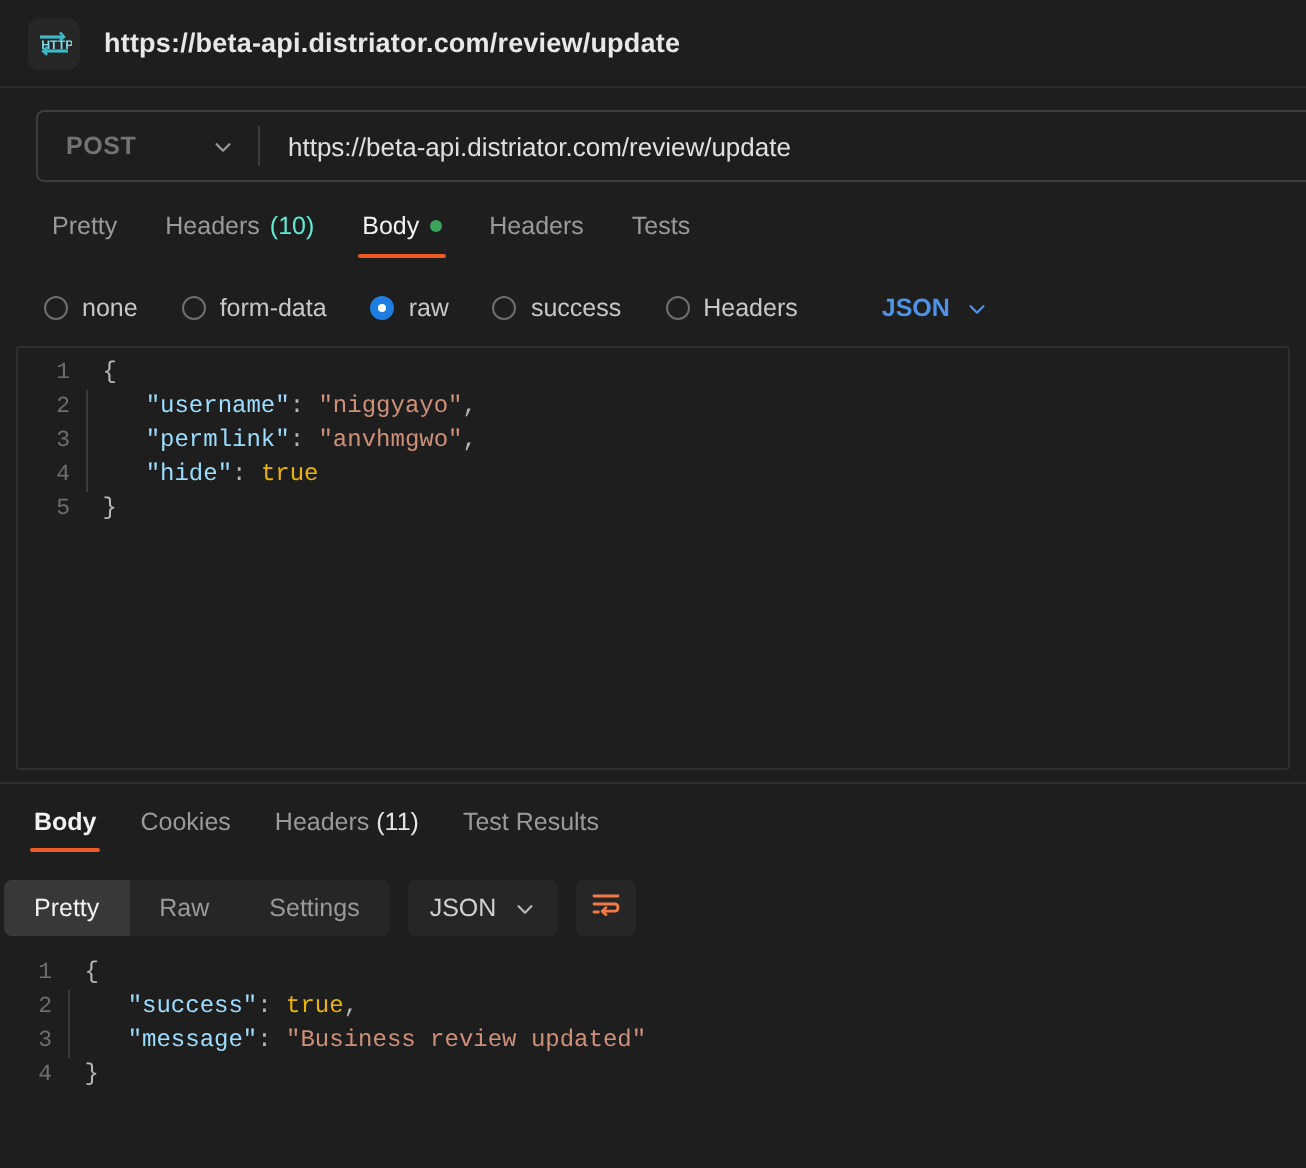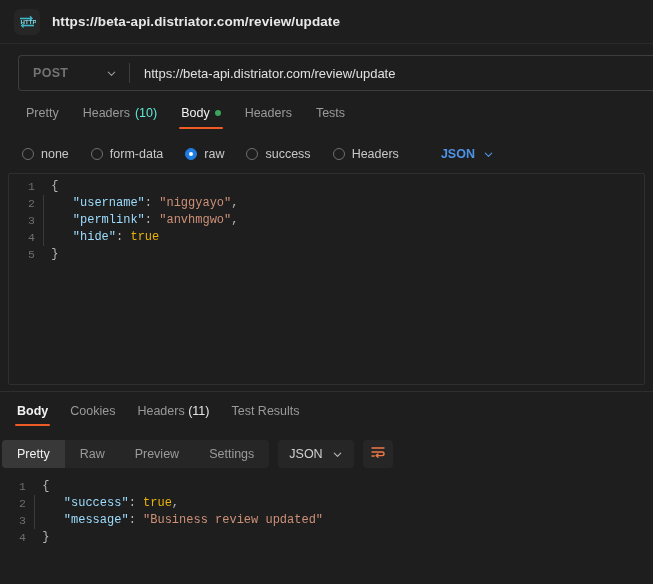--- a/index.html
+++ b/index.html
@@ -398,21 +398,20 @@
     <div class="resp-tab active"><span>Body</span></div>
     <div class="resp-tab"><span>Cookies</span></div>
     <div class="resp-tab"><span>Headers</span><span class="count"> (11)</span></div>
     <div class="resp-tab"><span>Test Results</span></div>
   </div>
 
 <div class="resp-toolbar">
   <div class="seg" id="view-modes">
       <div class="seg-btn active">Pretty</div>
       <div class="seg-btn">Raw</div>
-      <div class="seg-btn">Preview</div>
       <div class="seg-btn">Settings</div>
     </div>
   <div class="fmt-select">
     <span class="lbl">JSON</span>
     <span>
       <svg class="chev" viewBox="0 0 12 12" fill="none">
         <path d="M2.5 4.5L6 8L9.5 4.5" stroke="#b8b8b8" stroke-width="1.2" stroke-linecap="round" stroke-linejoin="round"></path>
       </svg>
     </span>
   </div>

